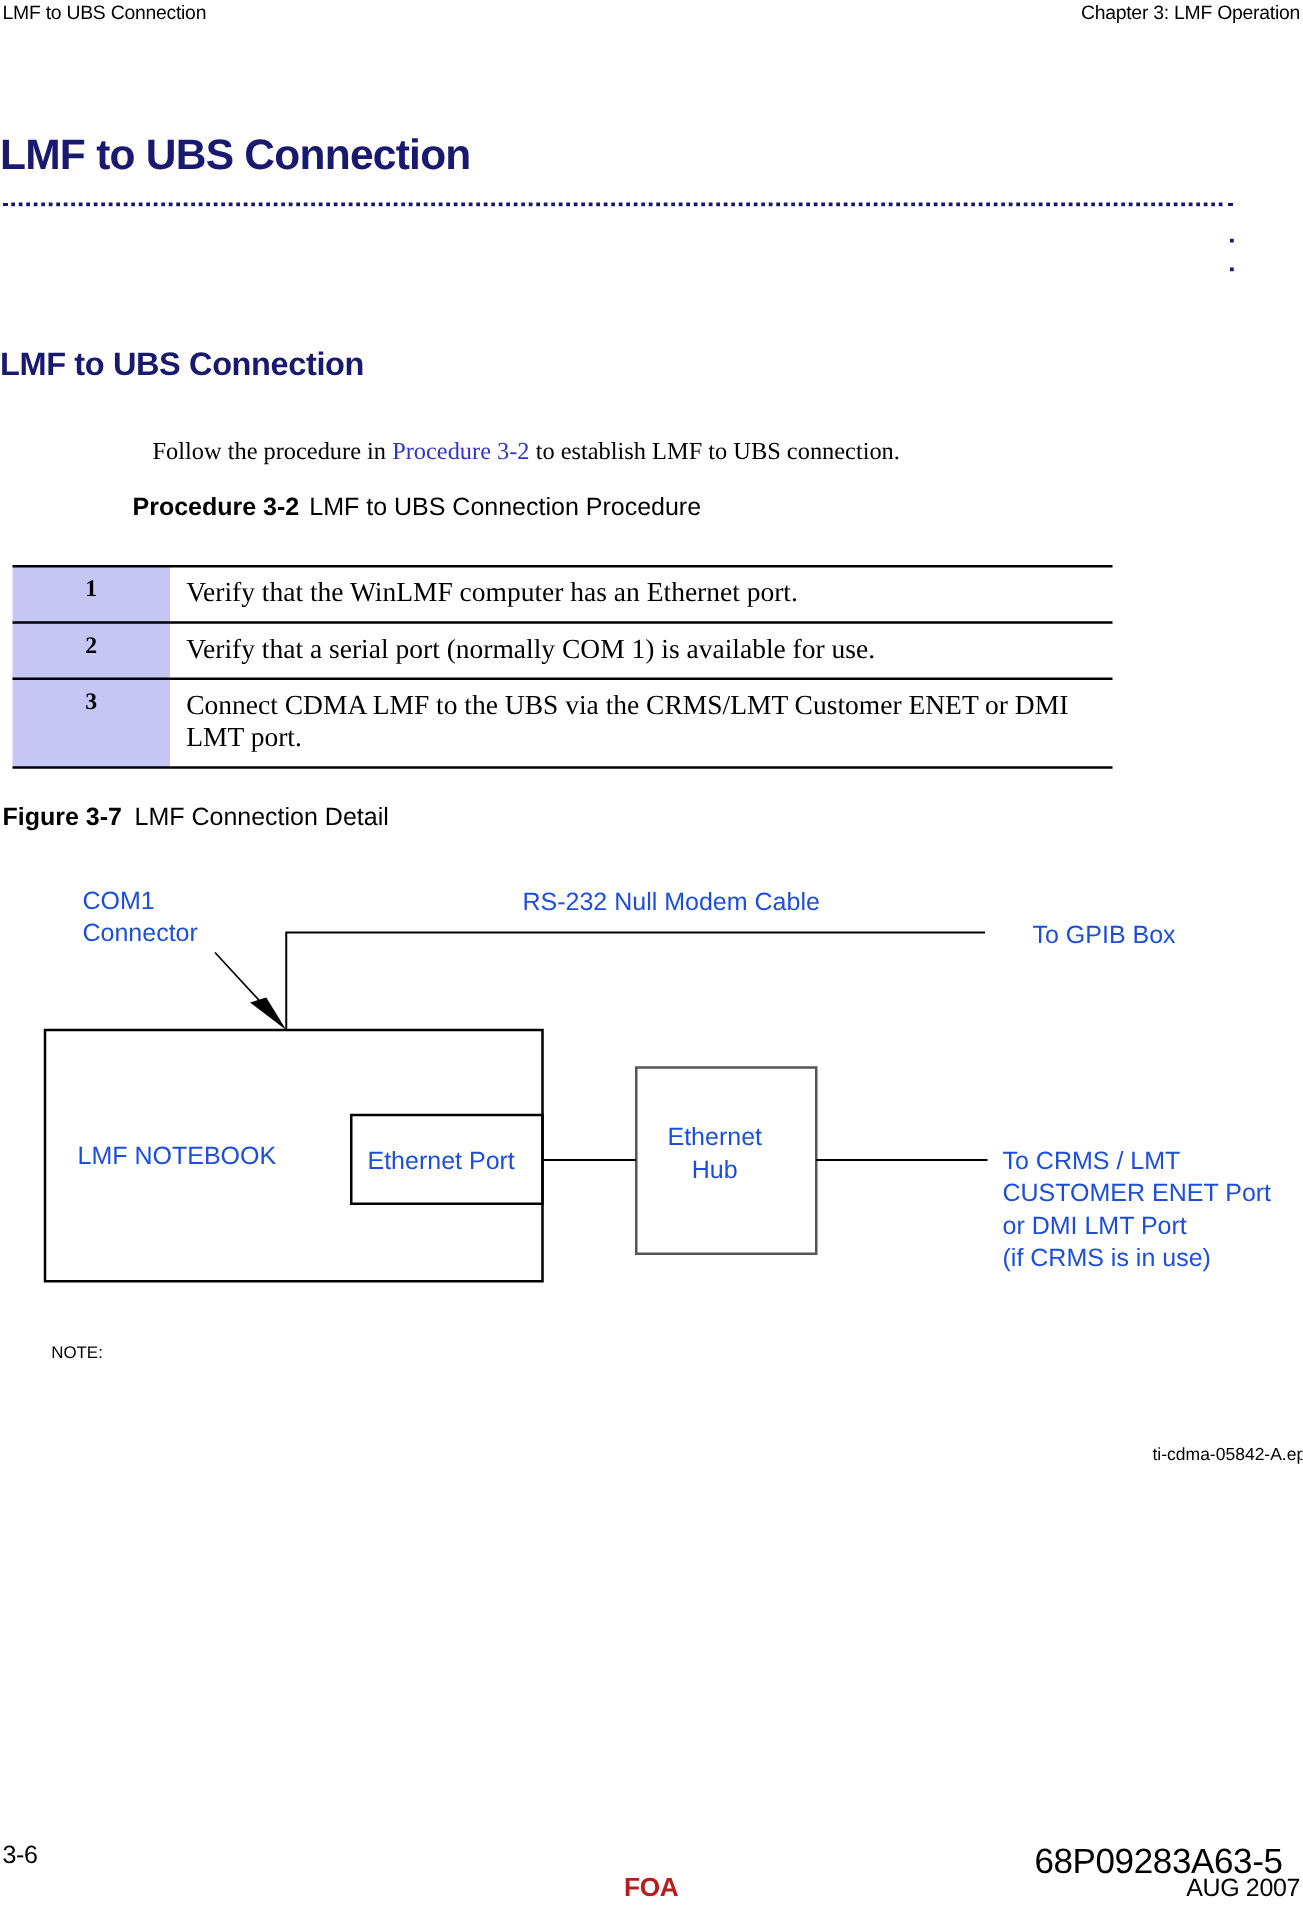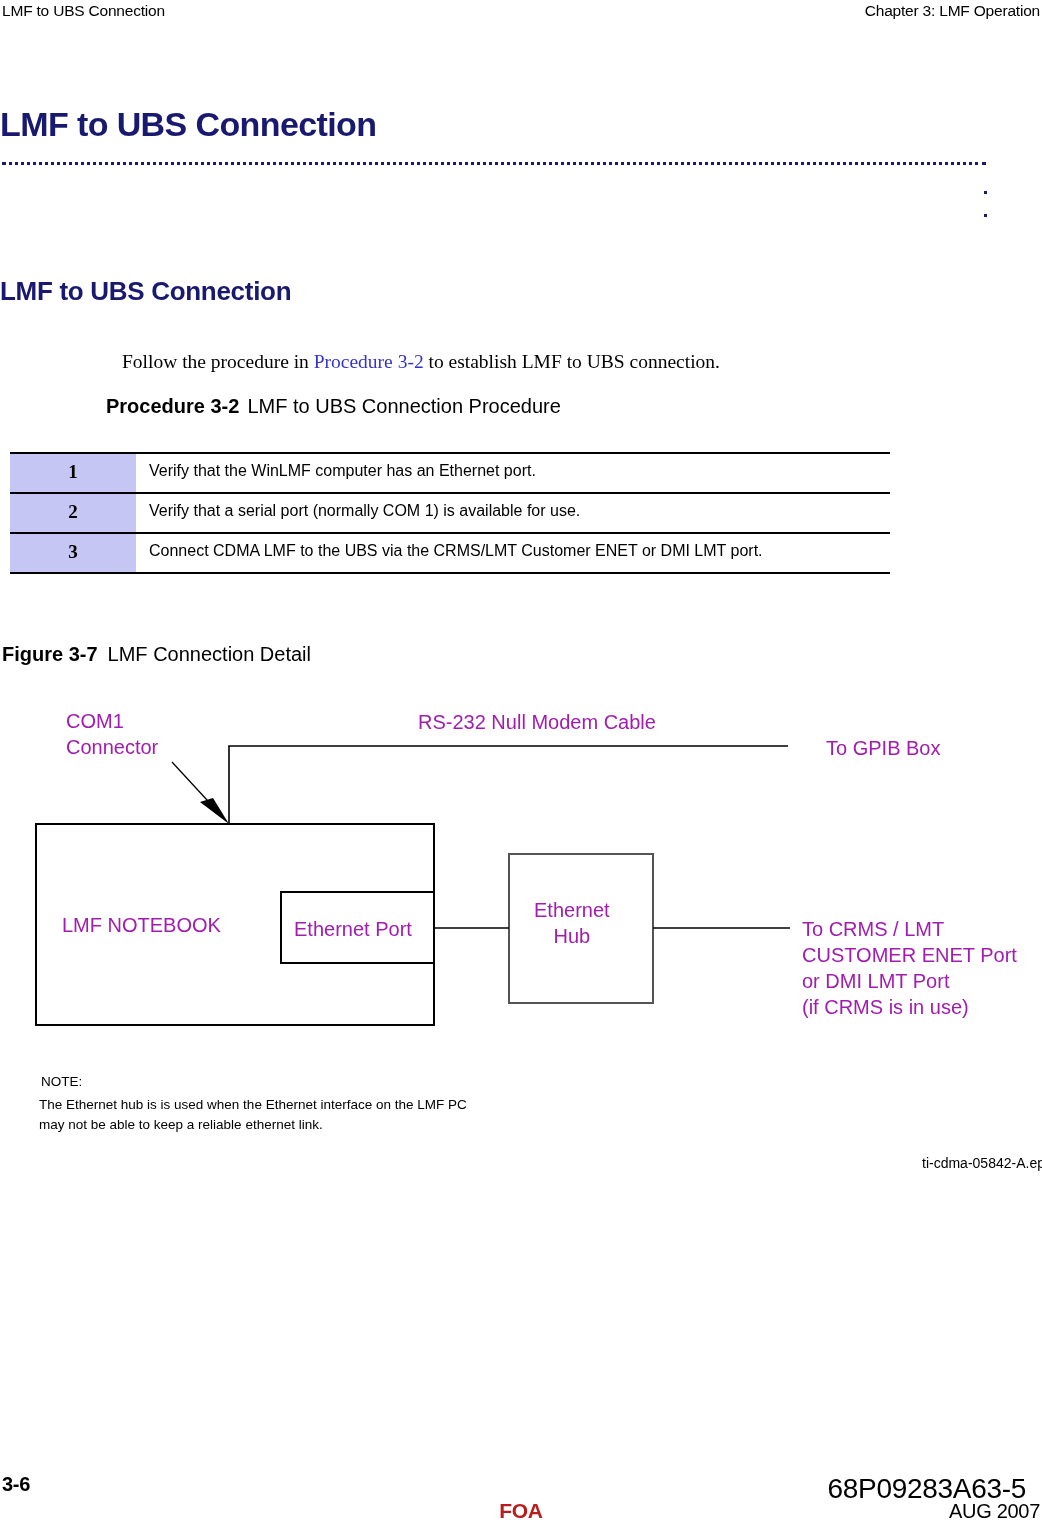--- a/index.html
+++ b/index.html
@@ -134,22 +134,22 @@
     background: #c6c6f5;
     text-align: center;
     vertical-align: top;
     font-family: "Liberation Serif", serif;
     font-weight: bold;
     font-size: 19px;
     padding: 7px 0 9px 0;
   }
   .procedure-table td.step-text {
     vertical-align: top;
-    font-family: Liberation Sans, sans-serif;
-    font-size: 16px;
+    font-family: Liberation Serif, serif;
+    font-size: 22px;
     line-height: 1.22;
     padding: 7px 10px 9px 13px;
   }
 
   
   .figure-caption {
     position: absolute;
     left: 2px;
     top: 643px;
     font-size: 20px;
@@ -173,21 +173,21 @@
   }
   .diagram-svg {
     position: absolute;
     left: 0;
     top: 0;
   }
   .dlabel {
     position: absolute;
     font-family: "Liberation Sans", sans-serif;
     font-size: 20px;
-    color: #a21caf;
+    color: #1d4ed8;
     line-height: 1.30;
     white-space: pre-line;
   }
   .label-com1      { left: 66px;  top: 18px; }
   .label-rs232     { left: 418px; top: 19px; white-space: nowrap; }
   .label-gpib      { left: 826px; top: 45px; white-space: nowrap; }
   .label-notebook  { left: 62px;  top: 222px; white-space: nowrap; }
   .label-ethport   { left: 294px; top: 226px; white-space: nowrap; }
   .label-ethhub    { left: 534px; top: 207px; text-align: center; }
   .label-crms      { left: 802px; top: 226px; }
@@ -212,21 +212,21 @@
     font-size: 14px;
     white-space: nowrap;
   }
 
   
   .footer-page {
     position: absolute;
     left: 2px;
     top: 1473px;
     font-size: 20px;
-    font-weight: bold;
+    font-weight: normal;
     letter-spacing: -0.3px;
   }
   .footer-docnum {
     position: absolute;
     right: 16px;
     top: 1473px;
     font-size: 28px;
     letter-spacing: -0.3px;
   }
   .footer-foa {
@@ -313,21 +313,19 @@
   <div class="dlabel label-notebook">LMF NOTEBOOK</div>
   <div class="dlabel label-ethport">Ethernet Port</div>
   <div class="dlabel label-ethhub">Ethernet
 Hub</div>
   <div class="dlabel label-crms">To CRMS / LMT
 CUSTOMER ENET Port
 or DMI LMT Port
 (if CRMS is in use)</div>
 
   <div class="note-title">NOTE:</div>
-  <div class="note-body">The Ethernet hub is is used when the Ethernet interface on the LMF PC
-may not be able to keep a reliable ethernet link.</div>
   <div class="eps-name">ti-cdma-05842-A.eps</div>
 </div>
 
 <div class="footer-page">3-6</div>
 <div class="footer-docnum">68P09283A63-5</div>
 <div class="footer-foa">FOA</div>
 <div class="footer-date">AUG 2007</div>
 
 </body></html>

